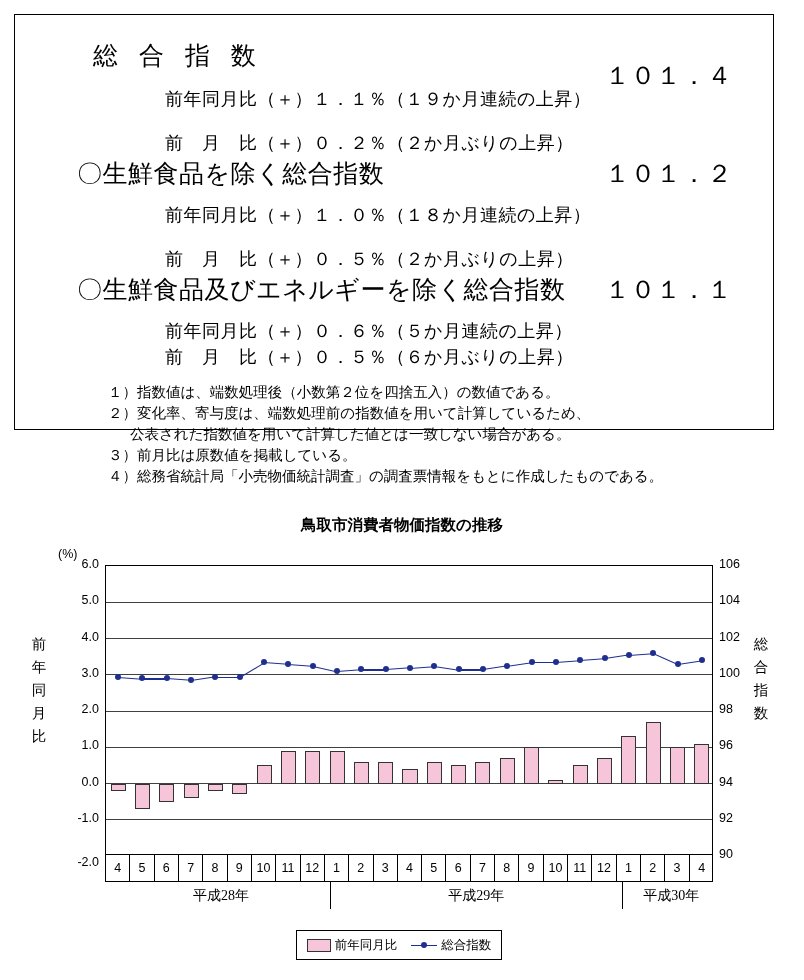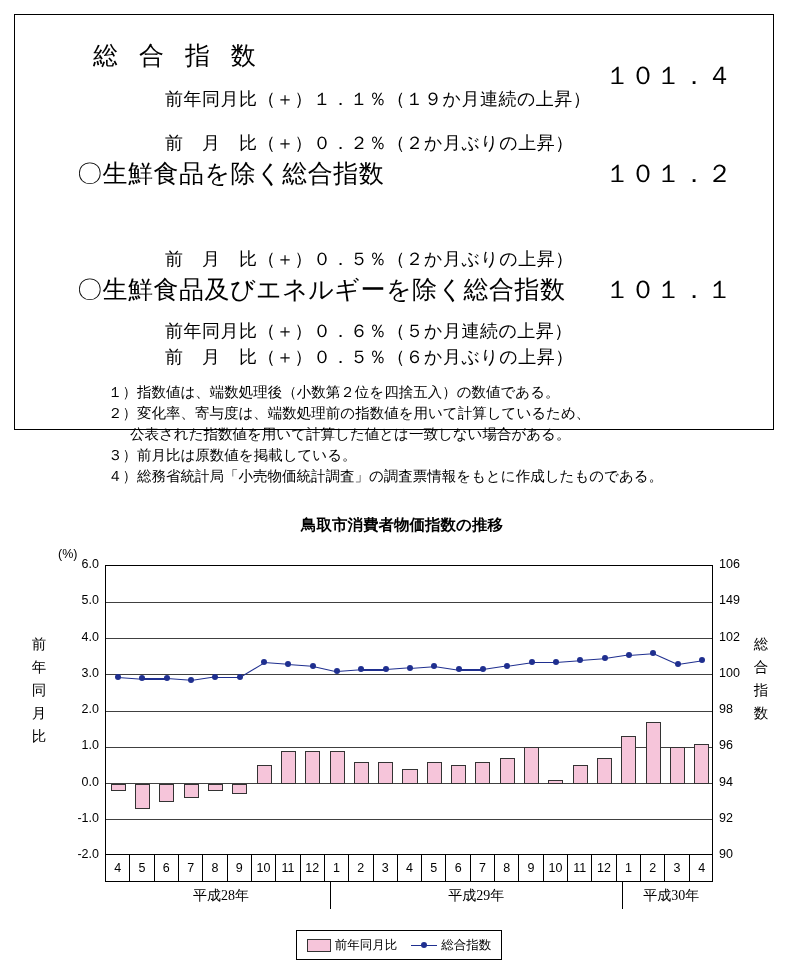--- a/index.html
+++ b/index.html
@@ -230,20 +230,21 @@
     <span class="spaced">総 合 指 数</span>
   </div>
   <div class="sum-row big-line val" style="left:590px; top:24px;margin-top:20px;">１０１．４</div>
 
   <div class="sum-row sub-line" style="left:150px; top:72px;">前年同月比（＋）１．１％（１９か月連続の上昇）</div>
   <div class="sum-row sub-line" style="left:150px; top:116px;">前　月　比（＋）０．２％（２か月ぶりの上昇）</div>
 
   <div class="sum-row big-line" style="left:62px; top:142px;">〇生鮮食品を除く総合指数</div>
   <div class="sum-row big-line val" style="left:590px; top:142px;">１０１．２</div>
 
+  <div class="sum-row sub-line" style="left:150px; top:188px;">前年同月比（＋）１．０％（１８か月連続の上昇）</div>
   <div class="sum-row sub-line" style="left:150px; top:232px;">前　月　比（＋）０．５％（２か月ぶりの上昇）</div>
 
   <div class="sum-row big-line" style="left:62px; top:258px;">〇生鮮食品及びエネルギーを除く総合指数</div>
   <div class="sum-row big-line val" style="left:590px; top:258px;">１０１．１</div>
 
   <div class="sum-row sub-line" style="left:150px; top:304px;">前年同月比（＋）０．６％（５か月連続の上昇）</div>
   <div class="sum-row sub-line" style="left:150px; top:338px; top:330px;">前　月　比（＋）０．５％（６か月ぶりの上昇）</div>
 </div>
 
 <div id="notes">
@@ -384,28 +385,28 @@
       <span>前年同月比</span>
     </div>
     <div class="legend-item">
       <span class="legend-line"></span>
       <span>総合指数</span>
     </div>
   </div>
 <div class="ytick-l" style="top: 42px;">6.0</div>
     <div class="ytick-r" style="top: 42px;">106</div>
     <div class="ytick-l" style="top: 78.25px;">5.0</div>
-    <div class="ytick-r" style="top: 78.25px;">149</div>
+    <div class="ytick-r" style="top: 78.25px;">104</div>
     <div class="ytick-l" style="top: 114.5px;">4.0</div>
     <div class="ytick-r" style="top: 114.5px;">102</div>
     <div class="ytick-l" style="top: 150.75px;">3.0</div>
     <div class="ytick-r" style="top: 150.75px;">100</div>
     <div class="ytick-l" style="top: 187px;">2.0</div>
     <div class="ytick-r" style="top: 187px;">98</div>
     <div class="ytick-l" style="top: 223.25px;">1.0</div>
     <div class="ytick-r" style="top: 223.25px;">96</div>
     <div class="ytick-l" style="top: 259.5px;">0.0</div>
     <div class="ytick-r" style="top: 259.5px;">94</div>
     <div class="ytick-l" style="top: 295.75px;">-1.0</div>
     <div class="ytick-r" style="top: 295.75px;">92</div>
-    <div class="ytick-l" style="top: 332px;">-2.0</div>
+    <div class="ytick-l" style="top: 340px;">-2.0</div>
     <div class="ytick-r" style="top: 332px;">90</div>
   </div>
 
 </body></html>

